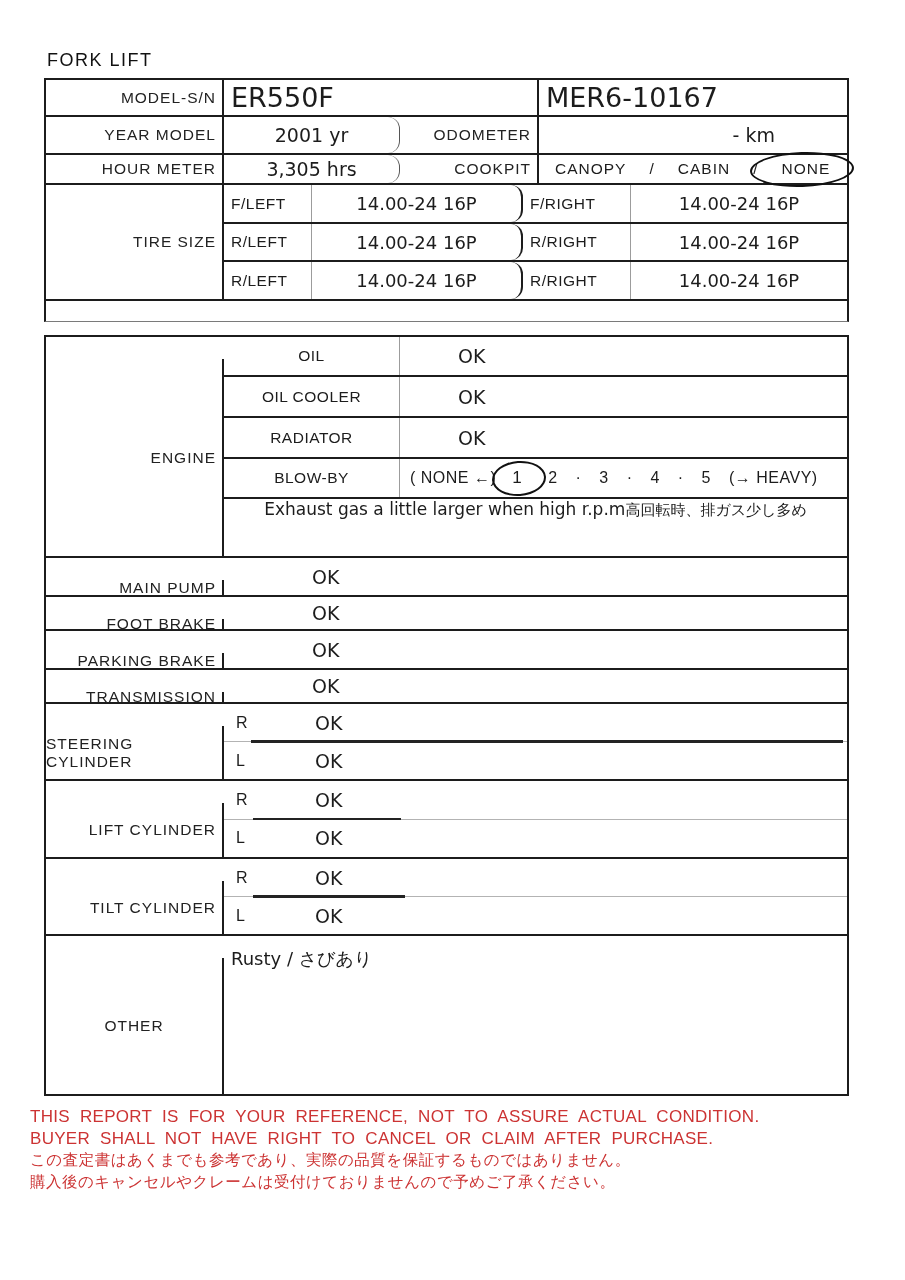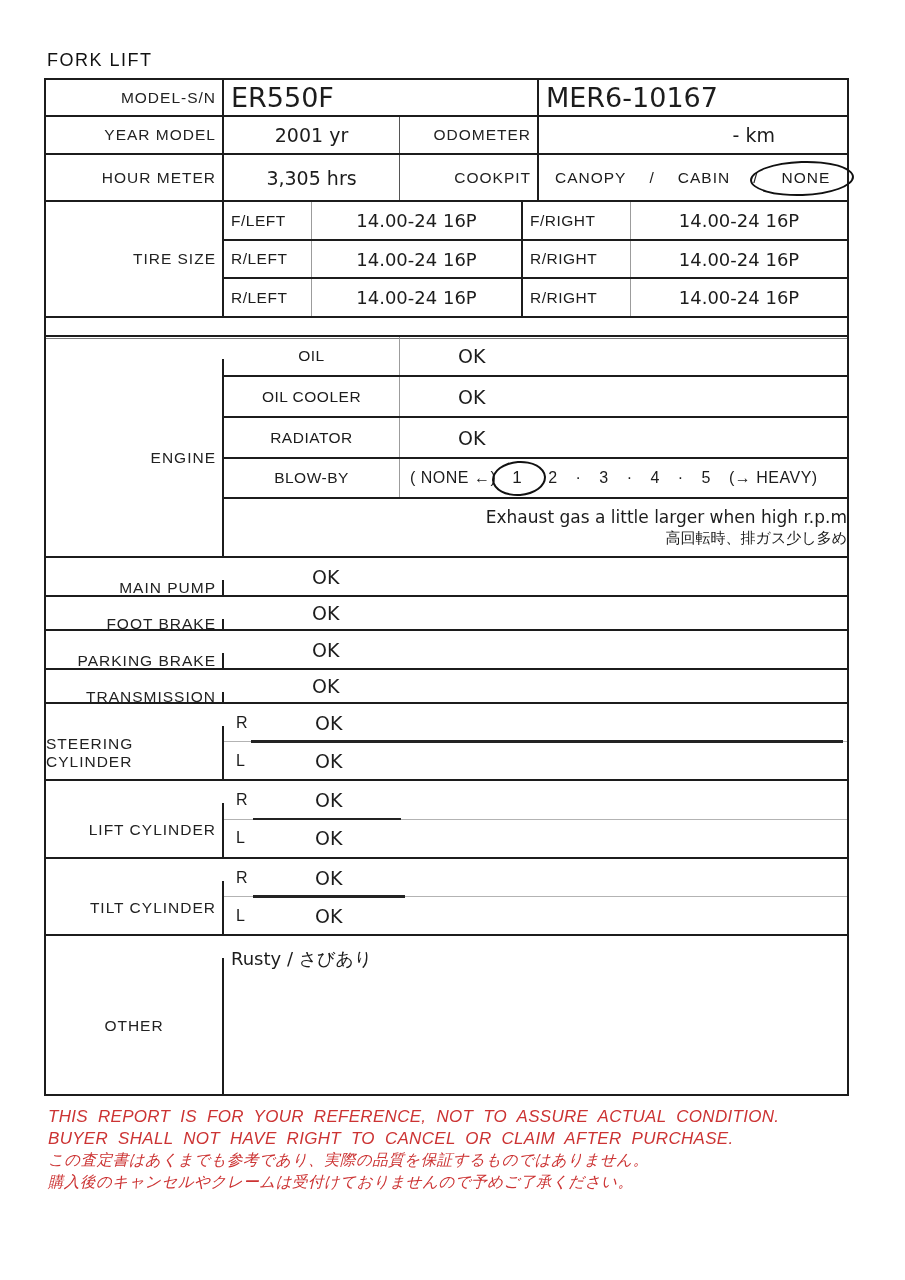--- a/index.html
+++ b/index.html
@@ -19,25 +19,25 @@
     position:absolute; left:44px; top:78px; width:805px; box-sizing:border-box;
     border:2px solid #1c1c1c; border-bottom:1px solid #7a7a7a;
   }
   .row{display:flex; box-sizing:border-box; border-bottom:2px solid #1c1c1c;}
   .row.last{border-bottom:none;}
   .cell{box-sizing:border-box; display:flex; align-items:center;}
   .bR2{border-right:2px solid #1c1c1c;}
   .bR1{border-right:1px solid #555;}
   .bRg{border-right:1px solid #9c9c9c;}
   .right{justify-content:flex-end; padding-right:6px;}
-  .center{justify-content:center;}
+  .center{justify-content:center;border-radius:12px;}
   .w178{width:178px;} .w315{width:315px;} .w176{width:176px;} .w139{width:139px;}
   .w104{width:88px;} .w211{width:211px;} .w108{width:108px;}
   .f1{flex:1; min-width:0;}
-  .rA1{height:37px;} .rA2{height:38px;} .rA3{height:47px;}
+  .rA1{height:37px;} .rA2{height:38px;} .rA3{height:30px;}
   .big{font-size:27px; padding-left:7px;}
   .mid{font-size:19px;}
   .odv{justify-content:flex-end; padding-right:72px;}
   .spacer{height:20px;}
 
   .tireSec{display:flex; height:116px; box-sizing:border-box; border-bottom:2px solid #1c1c1c;}
   .tireRows{flex:1; display:flex; flex-direction:column;}
   .tRow{display:flex; box-sizing:border-box;}
   .tRow.h39{height:39px; border-bottom:2px solid #1c1c1c;}
   .tRow.h38{height:38px; border-bottom:2px solid #1c1c1c;}
@@ -70,21 +70,21 @@
   .eRow{display:flex; box-sizing:border-box; border-bottom:2px solid #1c1c1c;}
   .eRow.h40{height:40px;} .eRow.h41{height:41px;}
   .subLbl{width:176px; box-sizing:border-box; border-right:1px solid #9c9c9c;
           display:flex; align-items:center; justify-content:center;
           font-size:15.5px; letter-spacing:0.5px;}
   .okCell{flex:1; display:flex; align-items:center; padding-left:58px; font-size:19px;}
   .blowCell{flex:1; display:flex; align-items:center; padding-left:10px; font-size:16px; letter-spacing:0.5px; white-space:nowrap;}
   .blowOne{margin-left:16px; font-size:17px;}
   .blowRest{margin-left:26px; word-spacing:13px;}
   .blowSuffix{margin-left:18px;}
-  .noteRow{height:57px; display:flex; flex-direction:column; align-items:flex-end; justify-content:center; box-sizing:border-box;}
+  .noteRow{height:57px; display:flex; align-items:flex-start; justify-content:center; box-sizing:border-box;}
   .noteEn{font-size:17px;}
   .noteJa{font-size:15px; margin-top:2px;}
 
   .chkRow{display:flex; box-sizing:border-box; border-bottom:2px solid #1c1c1c;}
   .chkRow.h39{height:39px;} .chkRow.h38{height:34px;}
   .chkOk{flex:1; display:flex; align-items:center; padding-left:88px; font-size:19px;}
 
   .cylSec{box-sizing:border-box;}
   .cylSec.h77{height:77px;} .cylSec.h78{height:78px;}
   .cylSub{display:flex; align-items:center; flex:1;}
@@ -94,21 +94,21 @@
   .darkLine{position:absolute; top:-2px; height:2.5px; background:#232323;}
   .dl-steer{left:27px; right:4px;}
   .dl-lift{left:29px; width:148px;}
   .dl-tilt{left:29px; width:152px;}
 
   .otherSec{flex:1;}
   .otherBody{flex:1; padding:11px 0 0 7px; box-sizing:border-box;}
   .otherVal{font-size:18px;}
 
   
-  .footer{position:absolute; left:48px; top:1106px; line-height:21.5px;font-style:italic;}
+  .footer{position:absolute; left:30px; top:1106px; line-height:21.5px;}
   .fEn{font-size:17px; letter-spacing:0.3px; word-spacing:5px;}
   .fJa{font-size:15.5px; letter-spacing:0.5px;}
 </style>
 </head>
 <body>
 
 <div class="page">
 
   <div class="title lbl">FORK LIFT</div>
 

